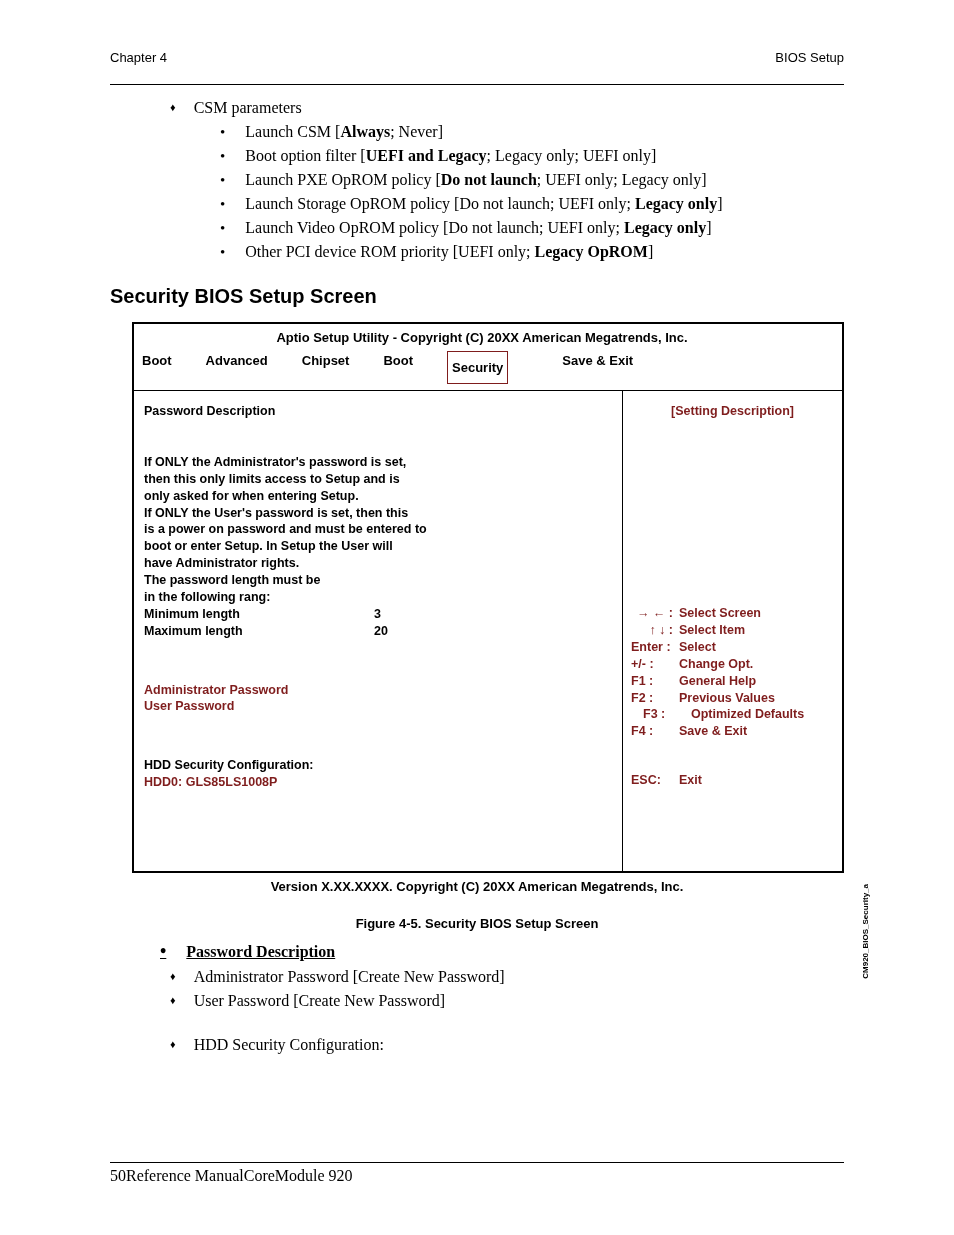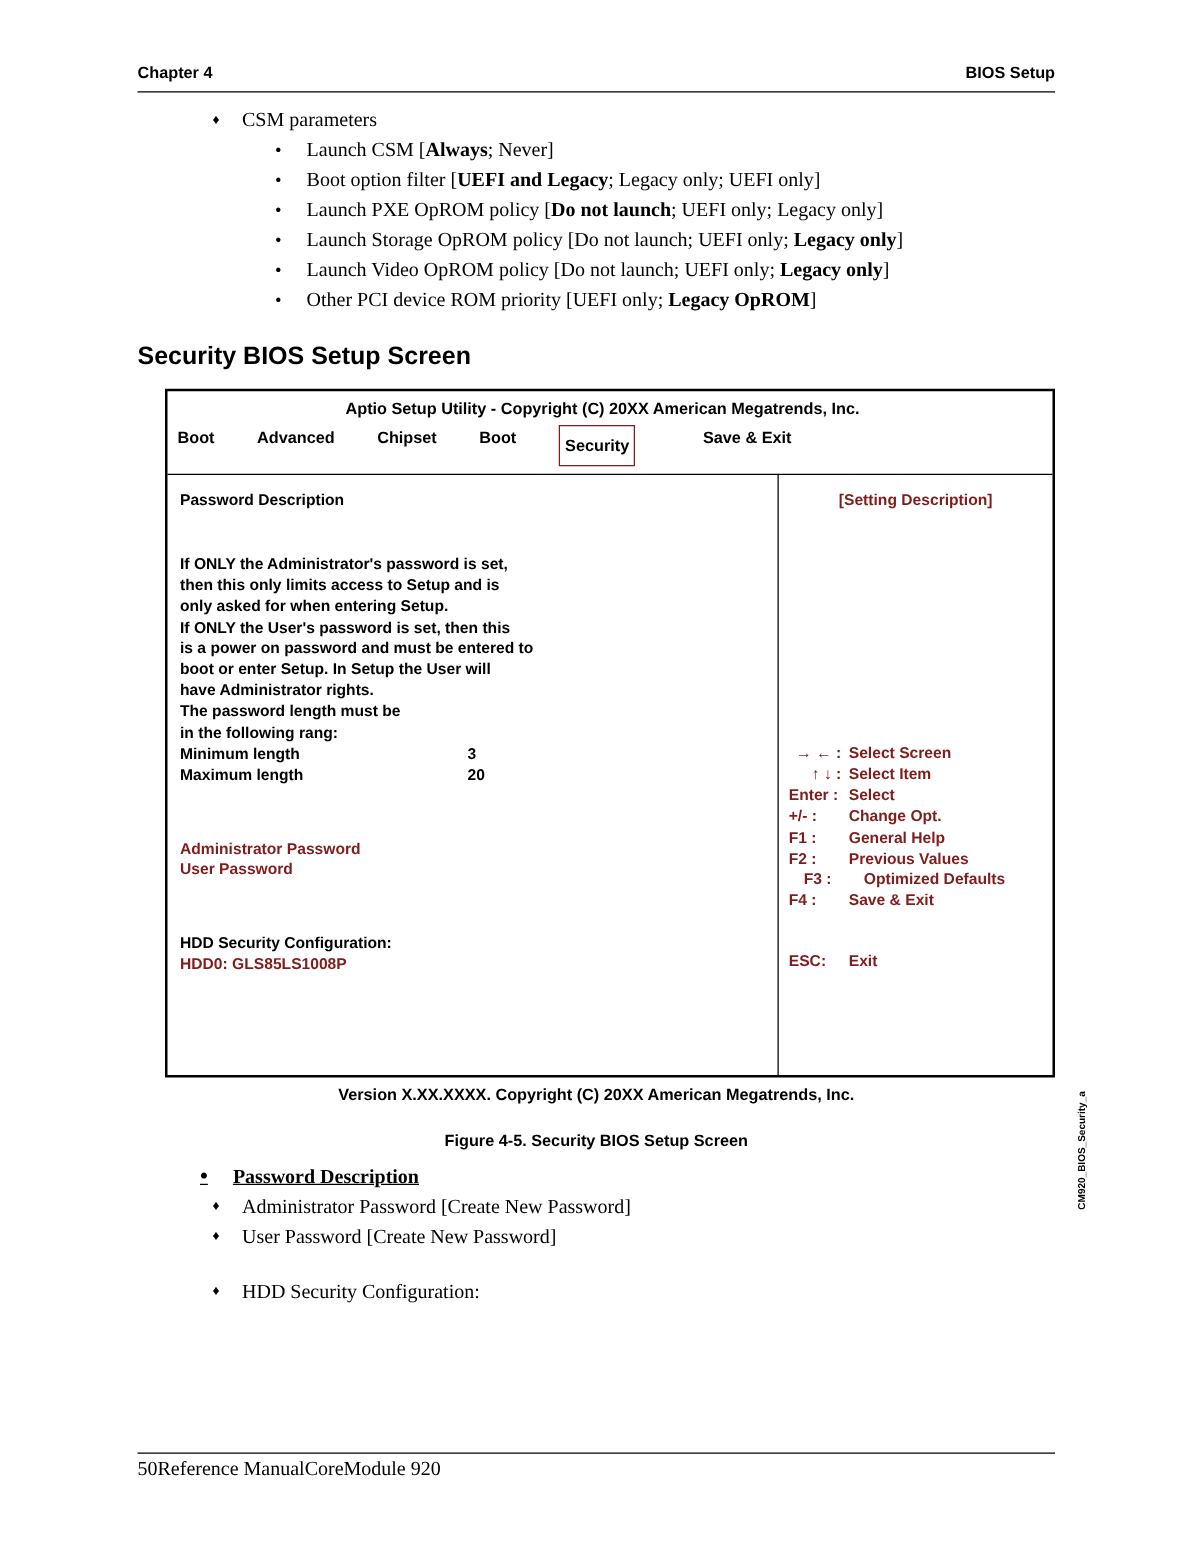--- a/index.html
+++ b/index.html
@@ -13,23 +13,23 @@
     width: 954px;
     margin: 0 auto;
     padding: 50px 110px 40px 110px;
     position: relative;
     min-height: 1235px;
   }
   .header-row {
     display: flex;
     justify-content: space-between;
     font-family: Arial, Helvetica, sans-serif;
-    font-weight: bold;
+    font-weight: normal;
     font-size: 13px;
-    margin-bottom: 8px;
+    margin-bottom: 19px;
   }
   .header-rule {
     border: none;
     border-top: 1px solid #000;
     margin: 3px 0 14px 0;
   }
   .diamond-list {
     list-style: none;
     padding: 0;
     margin: 0 0 0 60px;

